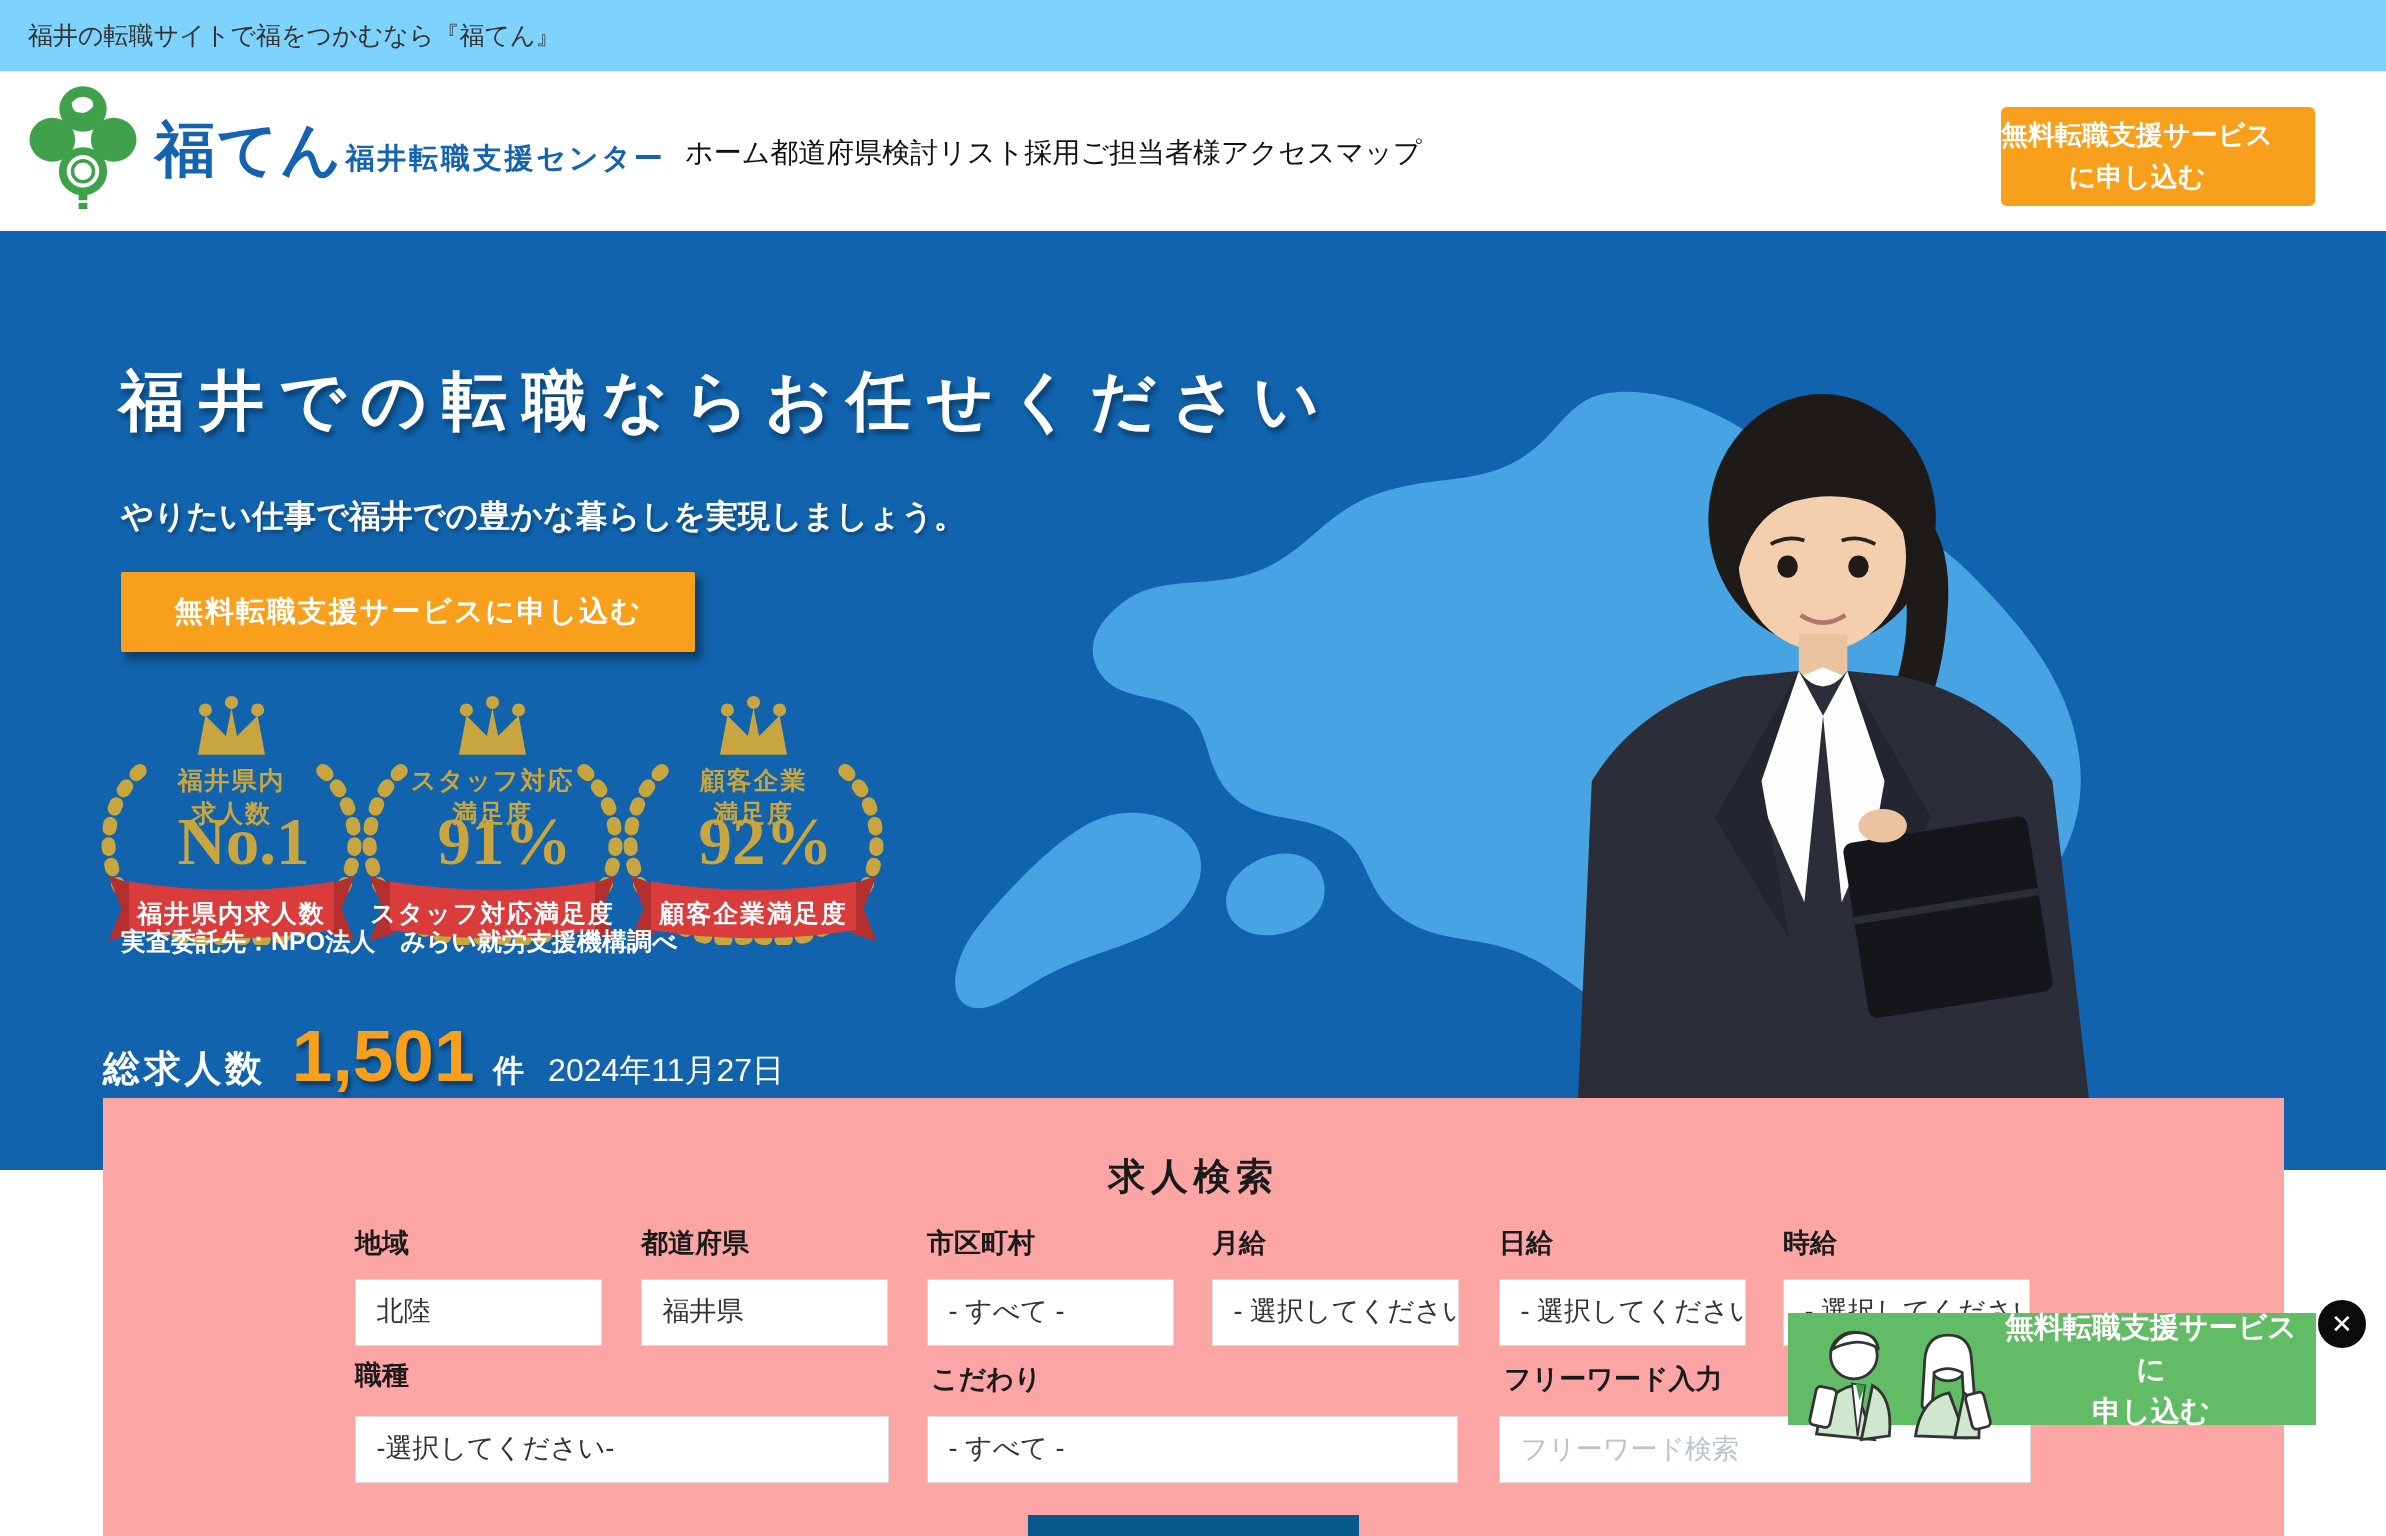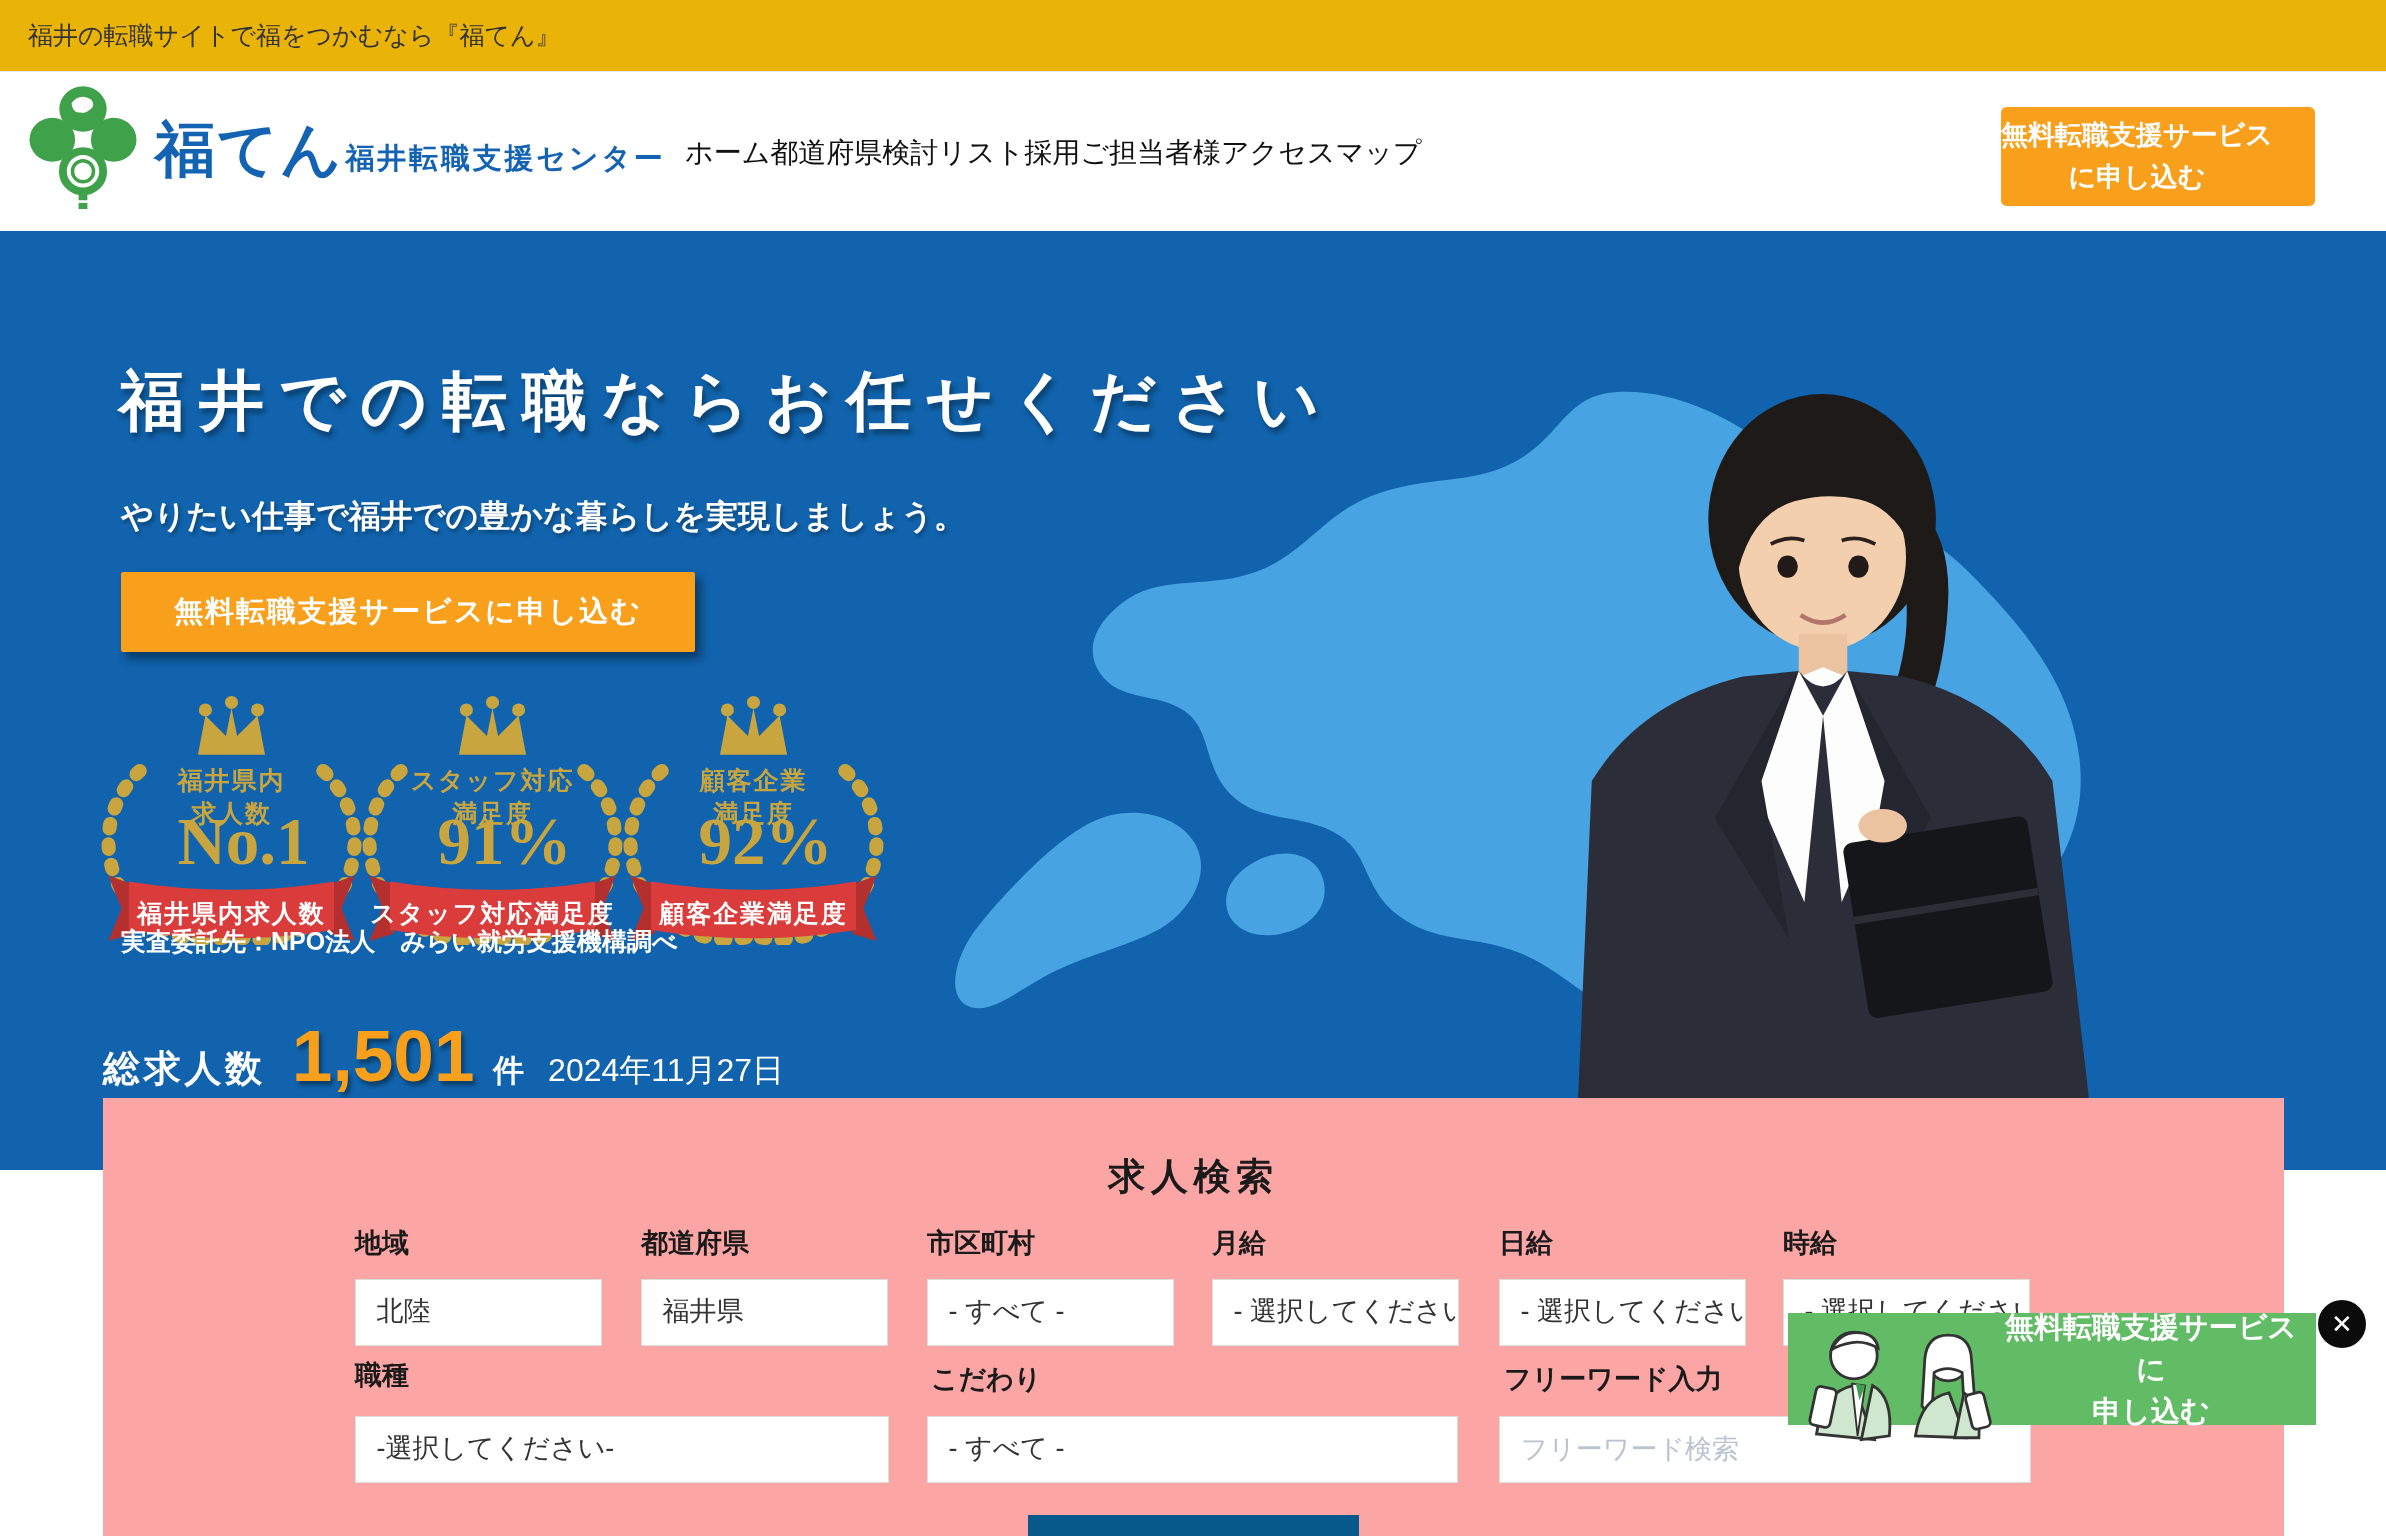--- a/index.html
+++ b/index.html
@@ -1,20 +1,20 @@
 <!DOCTYPE html>
 <html style="font-size:15px"><head>
 <meta charset="utf-8">
 <style>
   html,body{margin:0;padding:0;background:#fff;}
   .page{position:relative;width:2387px;height:1536px;overflow:hidden;background:#fff;
         font-family:"Liberation Sans",sans-serif;color:#222;}
 
   
-  .topbar{position:absolute;top:0;left:0;width:2387px;height:72px;background:#eab308;
+  .topbar{position:absolute;top:0;left:0;width:2387px;height:72px;background:#7dd3fc;
           border-bottom:1.9px solid #e9e9e9;display:flex;align-items:center;padding-left:28px;
           box-sizing:border-box;font-size:25px;color:#333;}
 
   
   .header{position:absolute;top:74px;left:0;width:2387px;height:158px;background:#fff;}
   .logo{position:absolute;left:26px;top:9.3px;display:flex;align-items:center;cursor:pointer;}
   .logo-name{font-size:60px;font-weight:bold;color:#1463B2;margin-left:15px;letter-spacing:1.9px;}
   .logo-sub{font-size:29px;font-weight:bold;color:#1463B2;margin-left:2px;margin-top:17px;letter-spacing:2.8px;}
   .nav{position:absolute;left:685px;top:0;height:158px;display:flex;align-items:center;}
   .nav-item{font-size:28px;color:#111;cursor:pointer;white-space:nowrap;}

